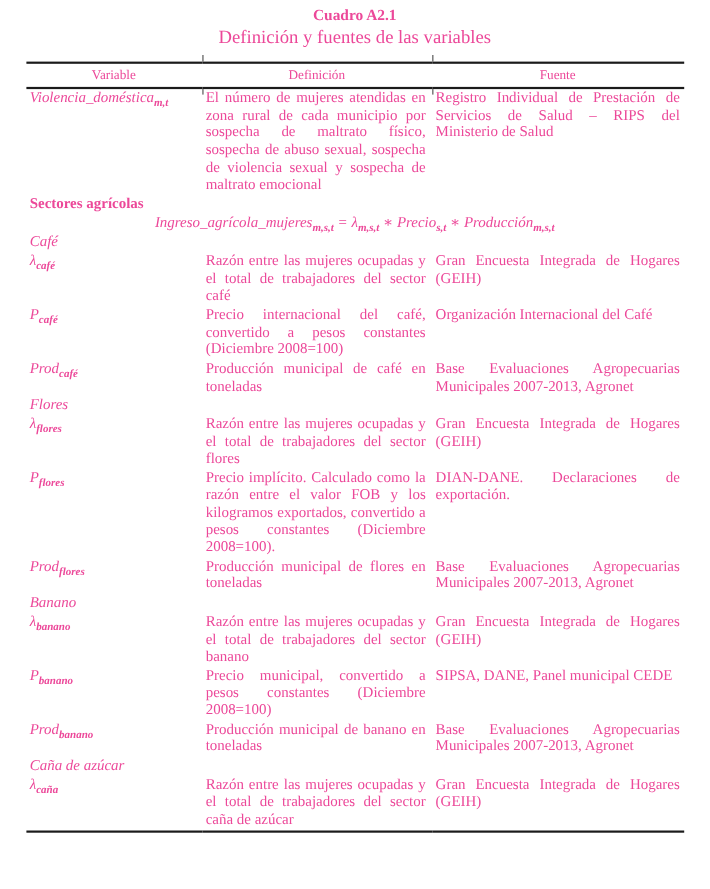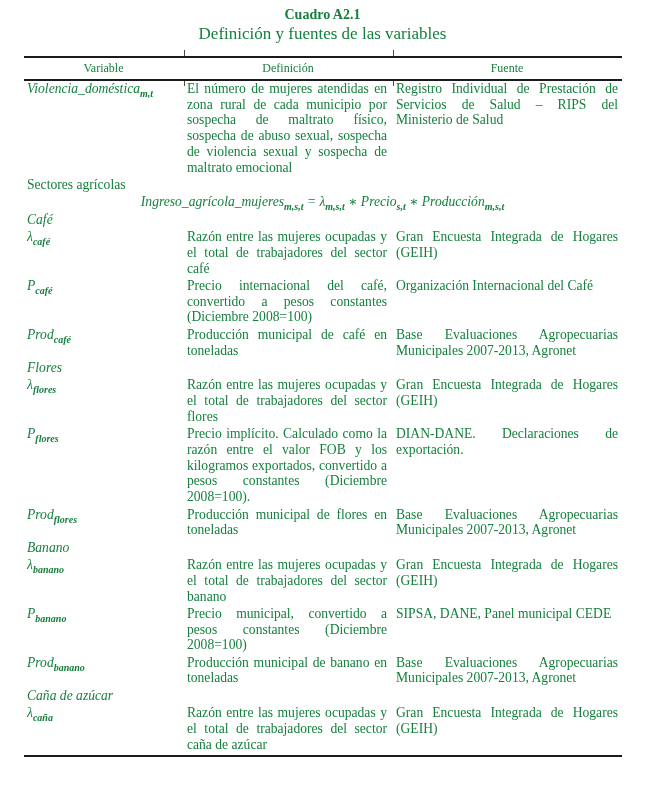--- a/index.html
+++ b/index.html
@@ -1,21 +1,21 @@
 <!DOCTYPE html>
 <html><head>
 <meta charset="utf-8">
 <style>
   html, body { margin: 0; padding: 0; background: #ffffff; }
   .page {
     position: relative;
     width: 645px;
     height: 808px;
     background: #ffffff;
-    color: #15803d;
+    color: #ec4899;
     font-family: "Liberation Serif", "DejaVu Serif", serif;
     overflow: hidden;
   }
   .titleblock {
     position: absolute;
     top: 5px; left: 0;
     width: 100%;
     text-align: center;
   }
   .title {
@@ -50,21 +50,21 @@
   }
   td {
     vertical-align: top;
     padding: 0 4px 1.5px 3px;
   }
   td.defcell { padding-right: 6px; }
   td.srccell { padding-right: 4px; }
   .just { text-align: justify; }
   td.varcell { font-style: italic; }
   sub { font-size: 10px; font-style: italic; line-height: 0; font-weight: bold; }
-  td.section-bold { font-weight: normal; margin-top: 32px; }
+  td.section-bold { font-weight: bold; margin-top: 32px; }
   td.section-italic { font-style: italic; }
   td.formula { font-style: italic; text-align: center; }
   tbody tr:last-child td { border-bottom: 2px solid #1b1b1b; padding-bottom: 3px; }
   .tick {
     position: absolute;
     width: 1px;
     background: #4a4a4a;
   }
   .tick.top { top: 50px; height: 6px; }
   .tick.below { top: 81px; height: 5px; }

